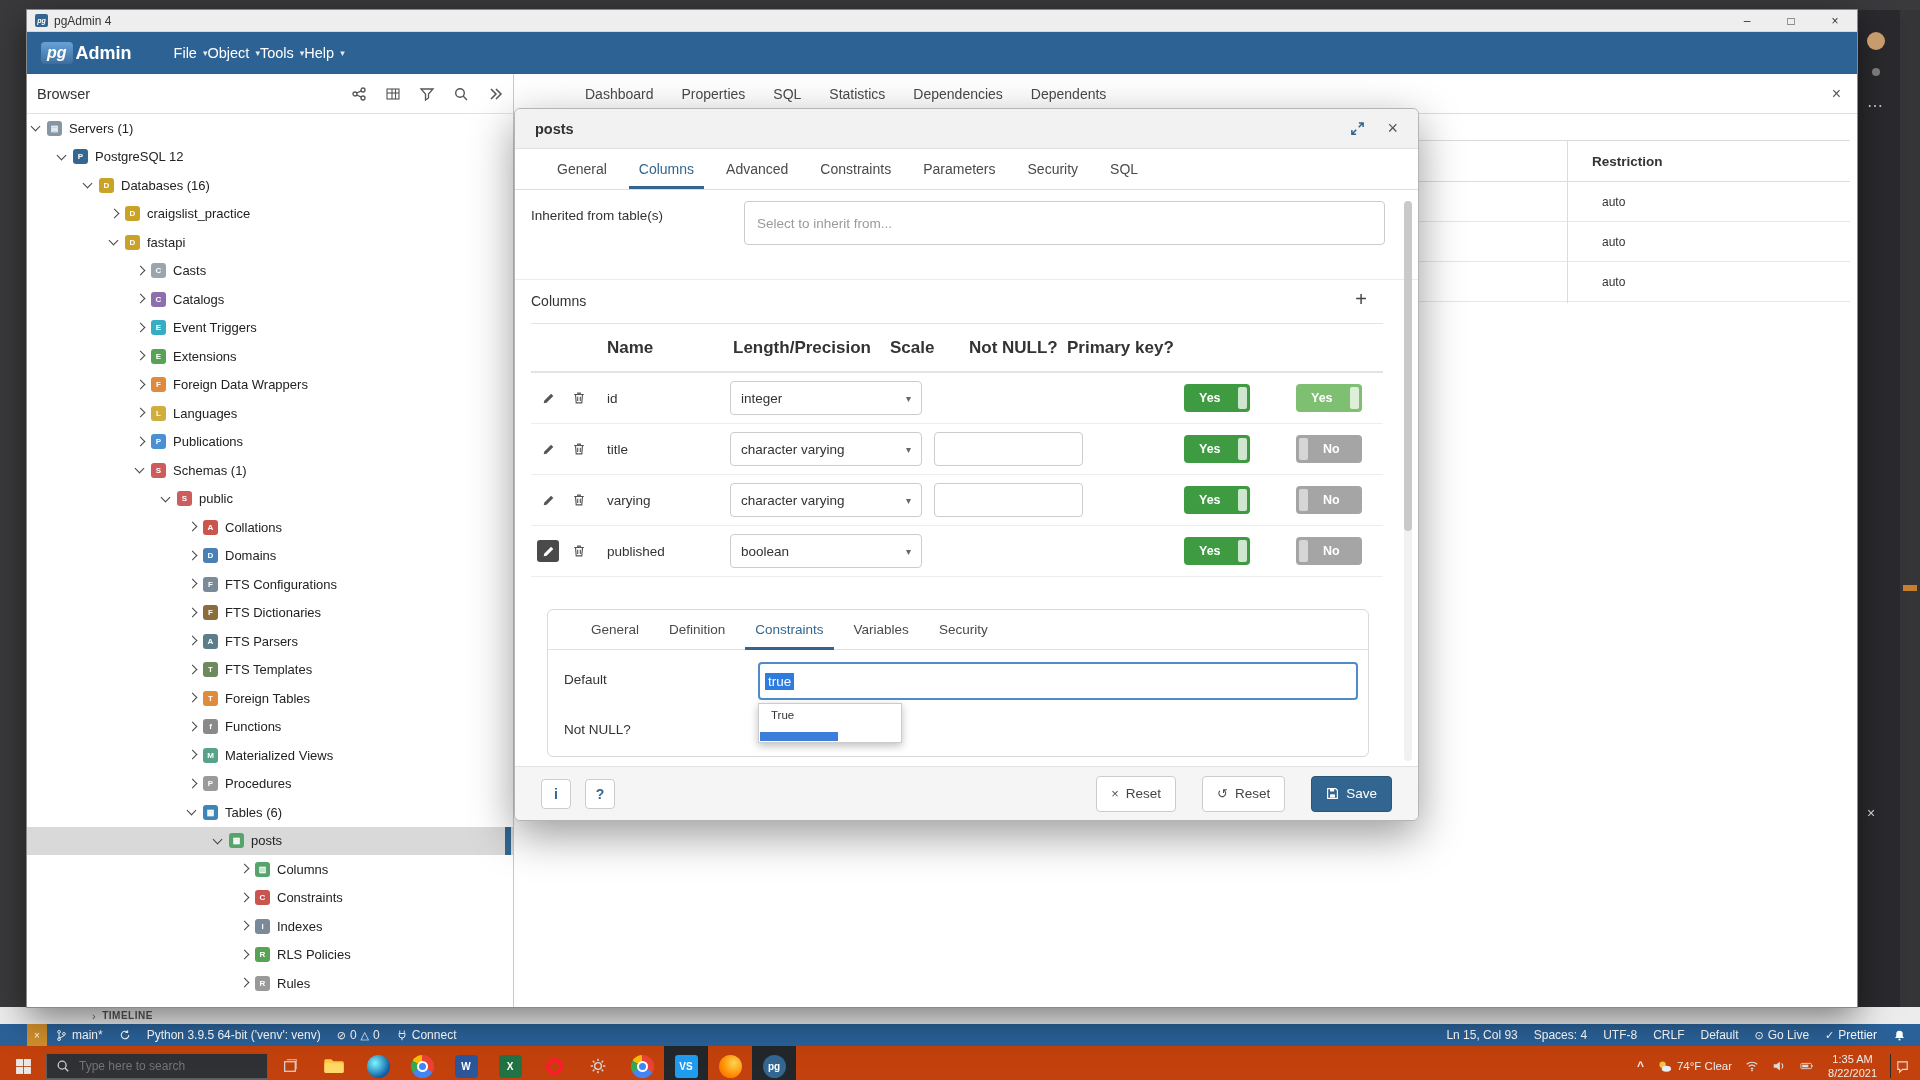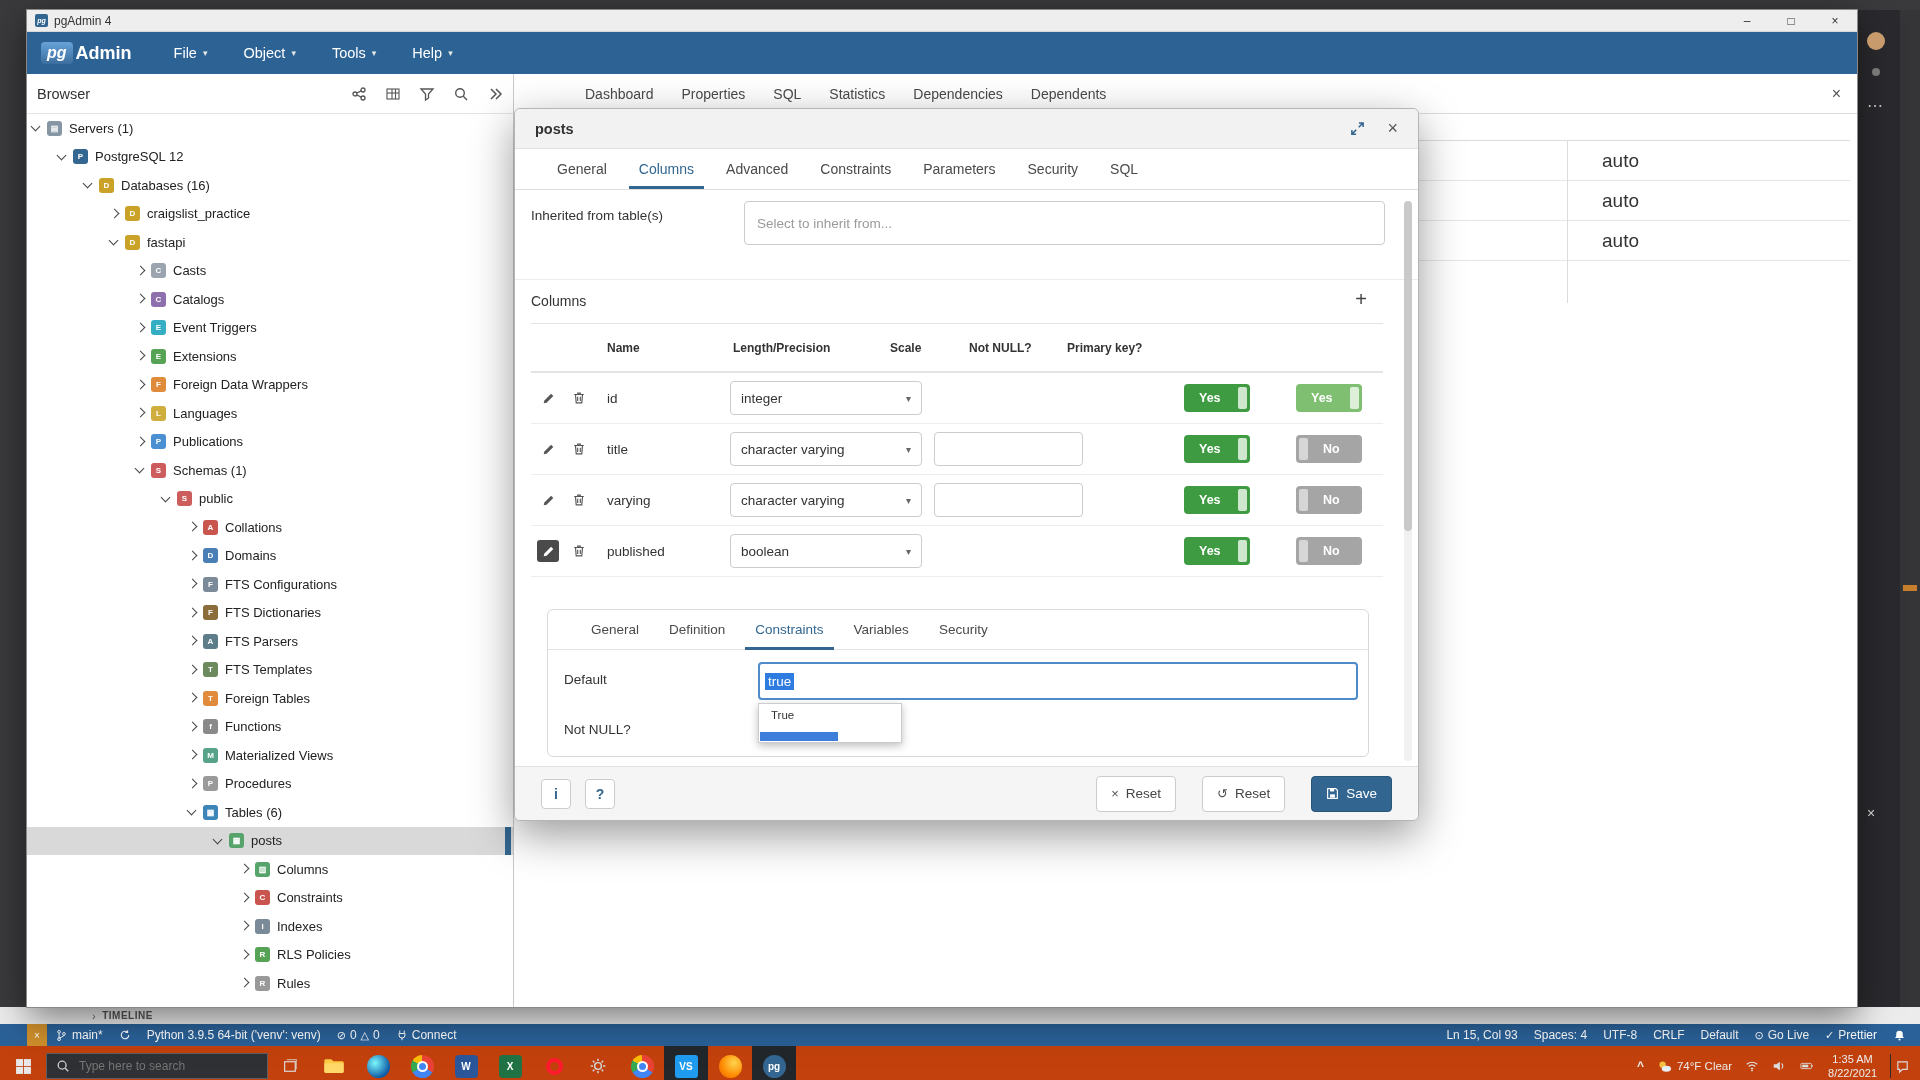--- a/index.html
+++ b/index.html
@@ -55,21 +55,21 @@
 
   
   #pg-window{position:absolute;left:27px;top:10px;width:1830px;height:997px;background:#fff;box-shadow:0 0 0 1px #8a8a8a,0 10px 34px rgba(0,0,0,.5);}
   #titlebar{height:22px;background:#eeeeee;display:flex;align-items:center;font-size:12px;color:#333;padding-left:8px;gap:6px;border-bottom:1px solid #d8d8d8;}
   .tb-appicon{width:13px;height:13px;background:#326690;border-radius:2px;color:#fff;font-size:7px;font-weight:700;display:flex;align-items:center;justify-content:center;font-style:italic;}
   .win-controls{margin-left:auto;display:flex;height:100%;}
   .wc{width:44px;display:flex;align-items:center;justify-content:center;font-size:12px;color:#333;}
   #appbar{height:42px;background:#2d6294;display:flex;align-items:center;padding:0 14px;}
   .logo-pg{background:linear-gradient(#67a2d8,#3b6e9e);border-radius:4px;padding:2px 6px;font-weight:700;font-style:italic;color:#fff;font-size:16px;}
   .logo-admin{color:#fff;font-weight:700;font-size:18px;margin-left:3px;}
-  #menubar{display:flex;gap:36px;margin-left:42px;}
+  #menubar{display:flex;margin-left:42px;}
   .menu-item{color:#fff;font-size:14.5px;display:flex;align-items:center;gap:6px;}
   .menu-caret{font-size:9px;color:#e8e8e8;}
 
   
   #browser-panel{position:absolute;left:0;top:64px;width:487px;bottom:0;background:#fff;border-right:1px solid #c9c9c9;overflow:hidden;}
   #panel-header{height:40px;display:flex;align-items:center;padding:0 10px;border-bottom:1px solid #e3e3e3;font-size:14.5px;color:#333;}
   .ph-icons{display:flex;gap:18px;margin-left:auto;align-items:center;}
   .ph-icons span{display:flex;}
   #tree{position:absolute;top:40px;left:0;right:0;bottom:0;overflow:hidden;}
   .tree-row{display:flex;align-items:center;height:28.5px;font-size:13px;color:#222;position:relative;white-space:nowrap;}
@@ -83,39 +83,39 @@
   
   #main-area{position:absolute;left:488px;top:64px;right:0;bottom:0;background:#fff;overflow:hidden;}
   #main-tabbar{height:40px;border-bottom:1px solid #dcdcdc;display:flex;align-items:center;padding-left:56px;}
   .main-tab{padding:0 14px;font-size:14px;color:#4a4a4a;height:100%;display:flex;align-items:center;}
   .main-tab-close{margin-left:auto;margin-right:16px;color:#555;font-size:16px;}
   #bg-table{position:absolute;left:690px;top:66px;width:645px;height:162px;border-top:1px solid #dcdcdc;}
   .bgt-vline{position:absolute;left:362px;top:0;width:1px;height:162px;background:#dcdcdc;}
   .bgt-head{height:41px;border-bottom:1px solid #dcdcdc;display:flex;align-items:center;}
   .bgt-head span{margin-left:387px;font-size:13.5px;font-weight:700;color:#333;}
   .bgt-row{height:40px;border-bottom:1px solid #e6e6e6;display:flex;align-items:center;}
-  .bgt-row span{margin-left:397px;font-size:19px;color:#333;}
+  .bgt-row span{margin-left:397px;font-size:12px;color:#333;}
 
   
   #dialog{position:absolute;left:487px;top:98px;width:905px;height:713px;background:#fff;border-radius:6px;border:1px solid #b5b5b5;box-shadow:0 14px 44px rgba(0,0,0,.4);z-index:50;font-size:13.5px;}
   .dlg-header{height:40px;background:#f2f2f2;border-bottom:1px solid #e0e0e0;border-radius:6px 6px 0 0;display:flex;align-items:center;padding:0 20px;font-size:14.5px;font-weight:700;color:#333;}
   .dlg-hicons{margin-left:auto;display:flex;gap:22px;align-items:center;}
   .dlg-close{color:#555;font-size:18px;font-weight:400;}
   .dlg-tabs{height:41px;border-bottom:1px solid #dedede;display:flex;padding-left:26px;}
   .dlg-tab{padding:0 16px;display:flex;align-items:center;font-size:14px;color:#4a4a4a;position:relative;}
   .dlg-tab.active{color:#326690;}
   .dlg-tab.active::after{content:"";position:absolute;left:6px;right:6px;bottom:0;height:3px;background:#326690;}
   .inh-label{position:absolute;left:16px;top:96px;width:140px;font-size:13.5px;color:#333;line-height:21px;}
   .inh-input{position:absolute;left:229px;top:92px;width:641px;height:44px;border:1px solid #ccc;border-radius:4px;display:flex;align-items:center;padding:0 12px;color:#9a9a9a;font-size:13.5px;background:#fff;}
   .sec-line{position:absolute;left:0;right:0;top:170px;height:1px;background:#ececec;}
   .cols-title{position:absolute;left:16px;top:180px;height:24px;display:flex;align-items:center;font-size:14px;color:#333;}
   .add-btn{position:absolute;right:44px;top:177px;width:26px;height:26px;display:flex;align-items:center;justify-content:center;font-size:20px;color:#444;}
   #grid{position:absolute;left:16px;top:214px;width:852px;}
   .g-row{display:flex;align-items:center;border-bottom:1px solid #ededed;height:51px;}
-  .g-row.g-head{height:50px;border-top:1px solid #e3e3e3;border-bottom:2px solid #e3e3e3;font-weight:700;color:#333;font-size:12px;}
+  .g-row.g-head{height:50px;border-top:1px solid #e3e3e3;border-bottom:2px solid #e3e3e3;font-weight:700;color:#333;font-size:17px;}
   .g-cell{display:flex;align-items:center;height:100%;flex:none;overflow:hidden;}
   .g-controls{gap:9px;padding-left:6px;}
   .icon-btn{width:22px;height:22px;display:flex;align-items:center;justify-content:center;border-radius:3px;}
   .icon-btn.editing{background:#4a4a4a;}
   .g-name{font-size:13.5px;color:#333;padding-left:10px;}
   .dt-select{width:192px;height:34px;border:1px solid #ccc;border-radius:4px;display:flex;align-items:center;padding:0 10px;font-size:13.5px;color:#333;margin-left:7px;background:#fff;}
   .dt-caret{margin-left:auto;color:#666;font-size:10px;}
   .len-input{width:149px;height:34px;border:1px solid #ccc;border-radius:4px;margin-left:5px;background:#fff;font-family:"Liberation Sans",sans-serif;}
   .toggle{width:66px;height:28px;border-radius:4px;position:relative;color:#fff;font-weight:700;font-size:12.5px;display:flex;align-items:center;flex:none;}
   .toggle.yes{background:#3e9b41;padding-left:15px;}
@@ -577,20 +577,23 @@
         <span class="main-tab-close" style="order:99">×</span>
       <span class="main-tab">Dashboard</span>
           <span class="main-tab">Properties</span>
           <span class="main-tab">SQL</span>
           <span class="main-tab">Statistics</span>
           <span class="main-tab">Dependencies</span>
           <span class="main-tab">Dependents</span>
         </div>
       <div id="bg-table">
         <div class="bgt-vline"></div>
+      <div class="bgt-head">
+            <span>Restriction</span>
+          </div>
           <div class="bgt-row">
             <span>auto</span>
           </div>
           <div class="bgt-row">
             <span>auto</span>
           </div>
           <div class="bgt-row">
             <span>auto</span>
           </div>
         </div>

